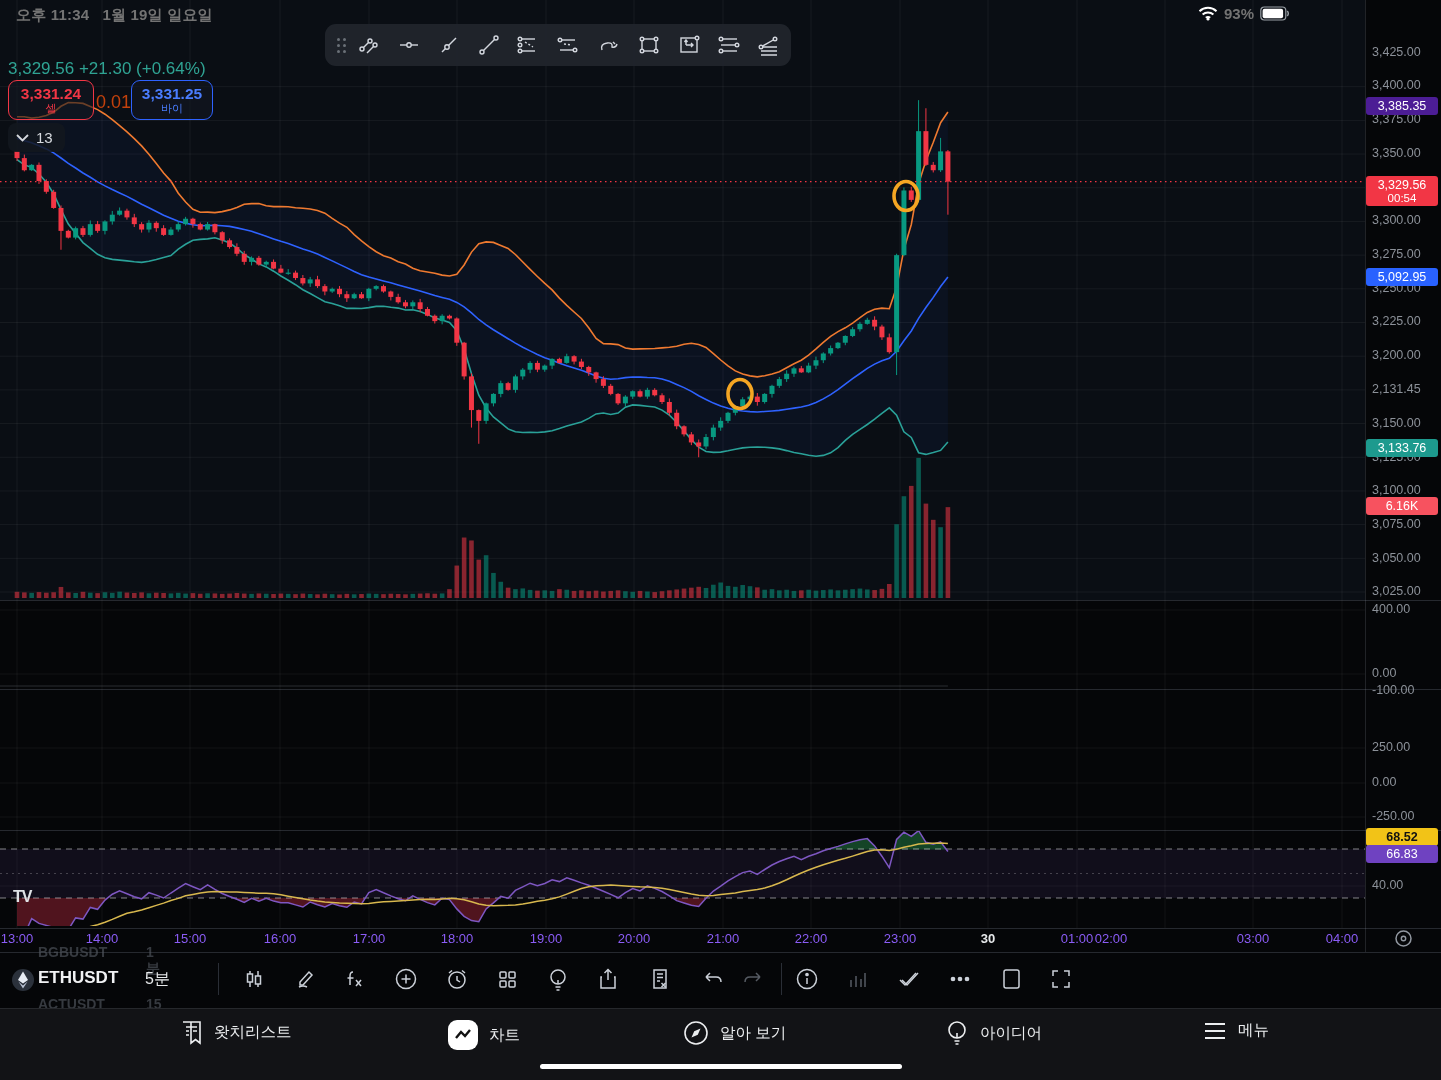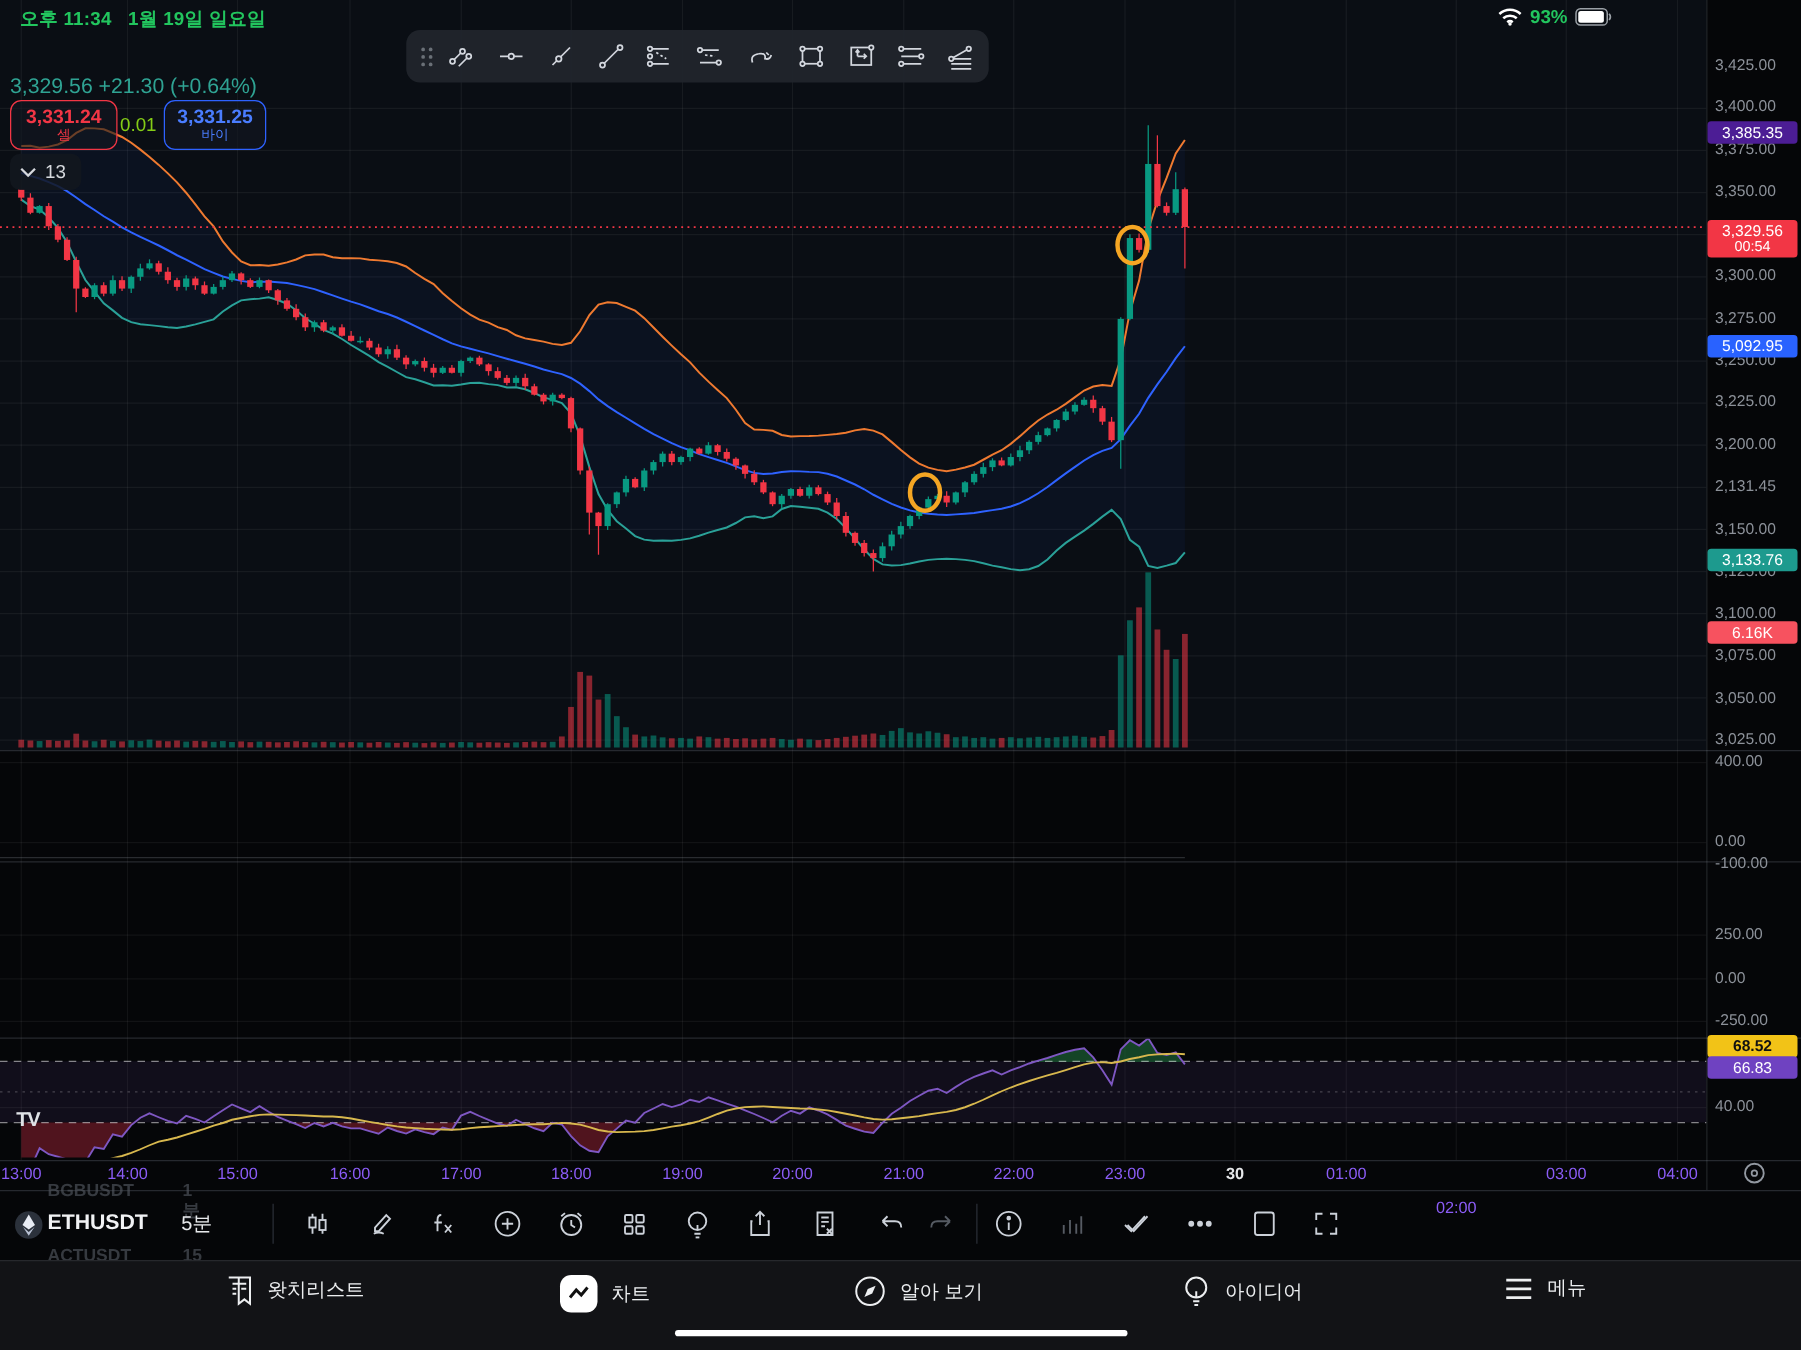--- a/index.html
+++ b/index.html
@@ -1,34 +1,34 @@
 <!DOCTYPE html>
 <html><head>
 <meta charset="utf-8">
 <style>
   html,body{margin:0;padding:0;background:#000;}
   #app{position:relative;width:1441px;height:1080px;background:#050608;overflow:hidden;
        font-family:"Liberation Sans","DejaVu Sans",sans-serif;color:#e8eaed;}
   .abs{position:absolute;}
   
-  #statusbar{left:0;top:0;width:1302px;height:28px;font-size:15px;font-weight:bold;color:#22c55e;text-align:right;}
+  #statusbar{left:0;top:0;width:1302px;height:28px;font-size:15px;font-weight:bold;color:#737373;text-align:right;}
   #status-left{left:16px;top:6px;letter-spacing:.2px;}
   #status-right{right:12px;top:5px;display:flex;align-items:center;gap:6px;}
   
   #symbol-row{left:8px;top:33px;display:flex;align-items:center;gap:8px;}
   #symbol-title{font-size:19px;font-weight:600;color:#eef0f3;letter-spacing:.2px;}
   #market-dot{width:18px;height:18px;border-radius:50%;background:#0c4f46;display:flex;align-items:center;justify-content:center;margin-left:12px;}
   #market-dot i{width:11px;height:11px;border-radius:50%;background:#22b5a0;display:block;}
   #price-row{left:8px;top:59px;font-size:17px;color:#2fa393;font-weight:500;}
   .trade-btn{top:80px;height:38px;border-radius:9px;background:rgba(19,23,34,.6);display:flex;flex-direction:column;align-items:center;justify-content:center;line-height:1.05;cursor:pointer;}
   #sell-btn{left:8px;width:84px;border:1.5px solid #f23645;color:#f23645;}
   #buy-btn{left:131px;width:80px;border:1.5px solid #2e62ff;color:#4a7dff;}
   .trade-price{font-size:15.5px;font-weight:700;}
   .trade-sub{font-size:11px;margin-top:1px;}
-  #qty{left:96px;top:92px;width:30px;text-align:left;font-size:15px;color:#84cc16;}
+  #qty{left:96px;top:92px;width:30px;text-align:center;font-size:18px;color:#c2410c;}
   #collapse-chip{left:8px;top:123px;height:29px;padding:0 12px 0 8px;border-radius:8px;background:rgba(19,23,30,.85);display:flex;align-items:center;gap:7px;font-size:15px;color:#d6d9de;cursor:pointer;}
   
   #draw-toolbar{left:325px;top:24px;width:466px;height:42px;border-radius:11px;background:rgba(32,36,44,.96);display:flex;align-items:center;cursor:pointer;}
   #drag-dots{margin-left:12px;width:12px;display:grid;grid-template-columns:3px 3px;grid-gap:3px;}
   #drag-dots b{width:3px;height:3px;border-radius:50%;background:#6a7077;display:block;}
   .dt-icon{width:40px;height:42px;display:flex;align-items:center;justify-content:center;color:#d3d7de;}
   .dt-icon svg{stroke:#d3d7de;fill:none;stroke-width:1.4;}
   .dt-icon circle{fill:#20242c;}
   
   .ptick{position:absolute;left:1372px;font-size:12.5px;color:#8c9199;white-space:nowrap;}
@@ -857,21 +857,21 @@
     <div class="ttick" style="left:280px;">16:00</div>
     <div class="ttick" style="left:369px;">17:00</div>
     <div class="ttick" style="left:457px;">18:00</div>
     <div class="ttick" style="left:546px;">19:00</div>
     <div class="ttick" style="left:634px;">20:00</div>
     <div class="ttick" style="left:723px;">21:00</div>
     <div class="ttick" style="left:811px;">22:00</div>
     <div class="ttick" style="left:900px;">23:00</div>
     <div class="ttick bold" style="left:988px;">30</div>
     <div class="ttick" style="left:1077px;">01:00</div>
-    <div class="ttick" style="left:1165px;margin-top:27px;">02:00</div>
+    <div class="ttick" style="left:1111px;">02:00</div>
     <div class="ttick" style="left:1253px;">03:00</div>
     <div class="ttick" style="left:1342px;">04:00</div>
     <div class="flag" style="top:97px;background:#4c1d95;">3,385.35</div>
     <div class="flag" style="top:176px;background:#f23645;">3,329.56<div style="font-size: 11.5px;">00:54</div></div>
     <div class="flag" style="top:268px;background:#2962ff;">5,092.95</div>
     <div class="flag" style="top:439px;background:#1d9a8e;">3,133.76</div>
     <div class="flag" style="top:497px;background:#f7525f;">6.16K</div>
     <div class="flag" style="top:828px;background:#f2c317;color:#111;font-weight:700;">68.52</div>
     <div class="flag" style="top:845px;background:#6f42c1;">66.83</div>
   </div>

